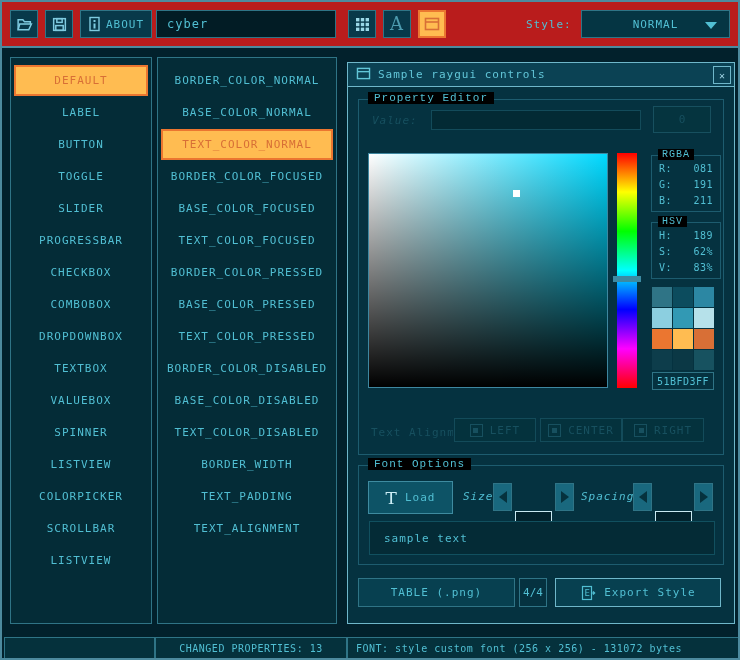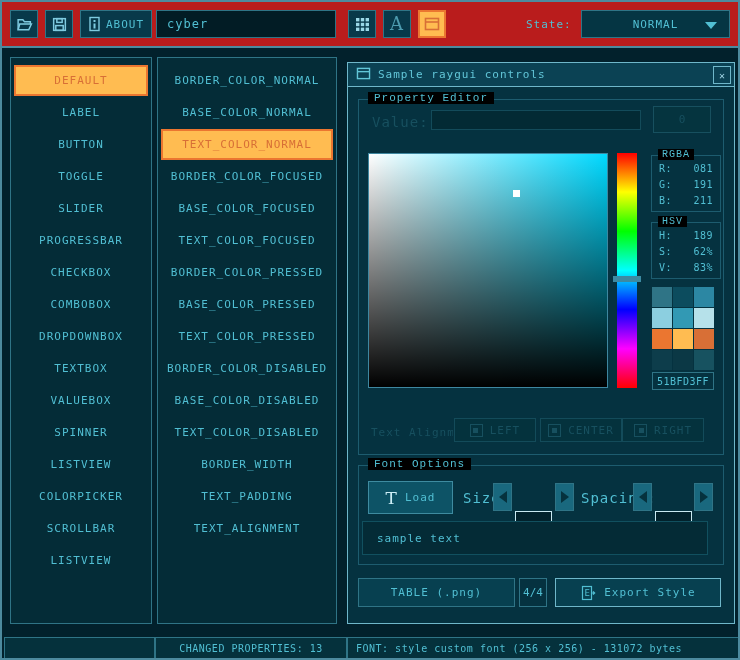--- a/index.html
+++ b/index.html
@@ -41,21 +41,21 @@
     background:#0b4254; border-bottom:1px solid #6fb7ca; display:flex;
     align-items:center; padding-left:8px; gap:7px; }
   .titlebar .ttext{ font-size:11px; letter-spacing:1px; color:#62c6d8; }
   .closebtn{ position:absolute; right:3px; top:3px; width:18px; height:18px;
     border:1px solid #6fb7ca; display:flex; align-items:center; justify-content:center;
     font-size:10px; color:#9fd4e4; cursor:pointer; background:transparent; }
   .group{ position:absolute; border:1px solid #1d5c6f; }
   .group-label{ position:absolute; top:-8px; left:9px; background:#000000;
     padding:0 6px; font-size:11px; letter-spacing:1px; color:#51bfd3; white-space:nowrap;font-family:Liberation Mono, monospace; }
   .dim{ color:#17505f; }
-  .vlabel{ position:absolute; font-size:14px; letter-spacing:1px; white-space:nowrap; }
+  .vlabel{ position:absolute; font-size:11px; letter-spacing:1px; white-space:nowrap;font-style:italic; }
   .vinput{ position:absolute; border:1px solid #134b5a; background:#032a34;
     color:#51bfd3; font-family:inherit; font-size:11px; padding:0 6px; outline:none; }
   .zerobtn{ position:absolute; border:1px solid #17505f; background:#05343f;
     color:#17505f; font-size:11px; display:flex; align-items:center; justify-content:center;
     cursor:pointer; }
   
   .picker{ position:absolute; left:20px; top:90px; width:240px; height:235px;
     border:1px solid #3e87a0; cursor:crosshair;
     background: linear-gradient(to bottom, rgba(0,0,0,0), #000000),
                 linear-gradient(to right, #ffffff, hsl(189,100%,50%)); }
@@ -97,21 +97,21 @@
   .spinbtn{ position:absolute; top:420px; width:19px; height:28px; background:#19687e;
     border:1px solid #2f7486; display:flex; align-items:center; justify-content:center;
     cursor:pointer; }
   .tri-l{ width:0; height:0; border-top:6px solid transparent;
     border-bottom:6px solid transparent; border-right:8px solid #06323e; }
   .tri-r{ width:0; height:0; border-top:6px solid transparent;
     border-bottom:6px solid transparent; border-left:8px solid #06323e; }
   .valbox{ position:absolute; top:420px; height:28px; border:1px solid #c9e9f2;
     background:#02222c; color:#dff4fa; font-size:11px; display:flex;
     align-items:center; justify-content:center; cursor:text;margin-top:28px; }
-  .samplebox{ position:absolute; left:14px; top:458px; width:346px; height:34px;
+  .samplebox{ position:absolute; left:21px; top:458px; width:346px; height:34px;
     border:1px solid #11505f; background:#042b36; display:flex; align-items:center;
     padding-left:14px; font-size:11px; letter-spacing:1px; color:#51bfd3; cursor:text; }
   
   .exbtn{ position:absolute; top:515px; height:29px; border:1px solid #2f7486;
     background:#074050; color:#51bfd3; font-size:11px; letter-spacing:1px;
     display:flex; align-items:center; justify-content:center; gap:8px; cursor:pointer; }
   .pagesbox{ position:absolute; top:515px; left:171px; width:28px; height:29px;
     border:1px solid #2f7486; color:#51bfd3; font-size:11px; display:flex;
     align-items:center; justify-content:center; cursor:pointer; }
   
@@ -173,21 +173,21 @@
       <span style="font-family:'DejaVu Serif',serif;font-size:18px;color:#4d9cb0;line-height:1;">A</span>
     </div>
     <div class="tbtn orange" style="left:416px;width:28px;">
       <span>
         <svg width="16" height="14" viewBox="0 0 16 14" fill="none" stroke="#d86f36" stroke-width="1.6">
           <rect x="1.5" y="1.5" width="13" height="11"></rect>
           <line x1="1.5" y1="5" x2="14.5" y2="5"></line>
         </svg>
       </span>
     </div>
-    <span class="tlabel" style="left:524px;top:16px;">State:</span>
+    <span class="tlabel" style="left:524px;top:16px;">Style:</span>
     <div class="dropdown" style="left:579px;width:149px;">
       <span>NORMAL</span>
       <span class="caret"></span>
     </div>
   </div>
 
   <div class="list" style="left:8px;width:142px;">
     <div class="item sel">DEFAULT</div>
     <div class="item">LABEL</div>
     <div class="item">BUTTON</div>

